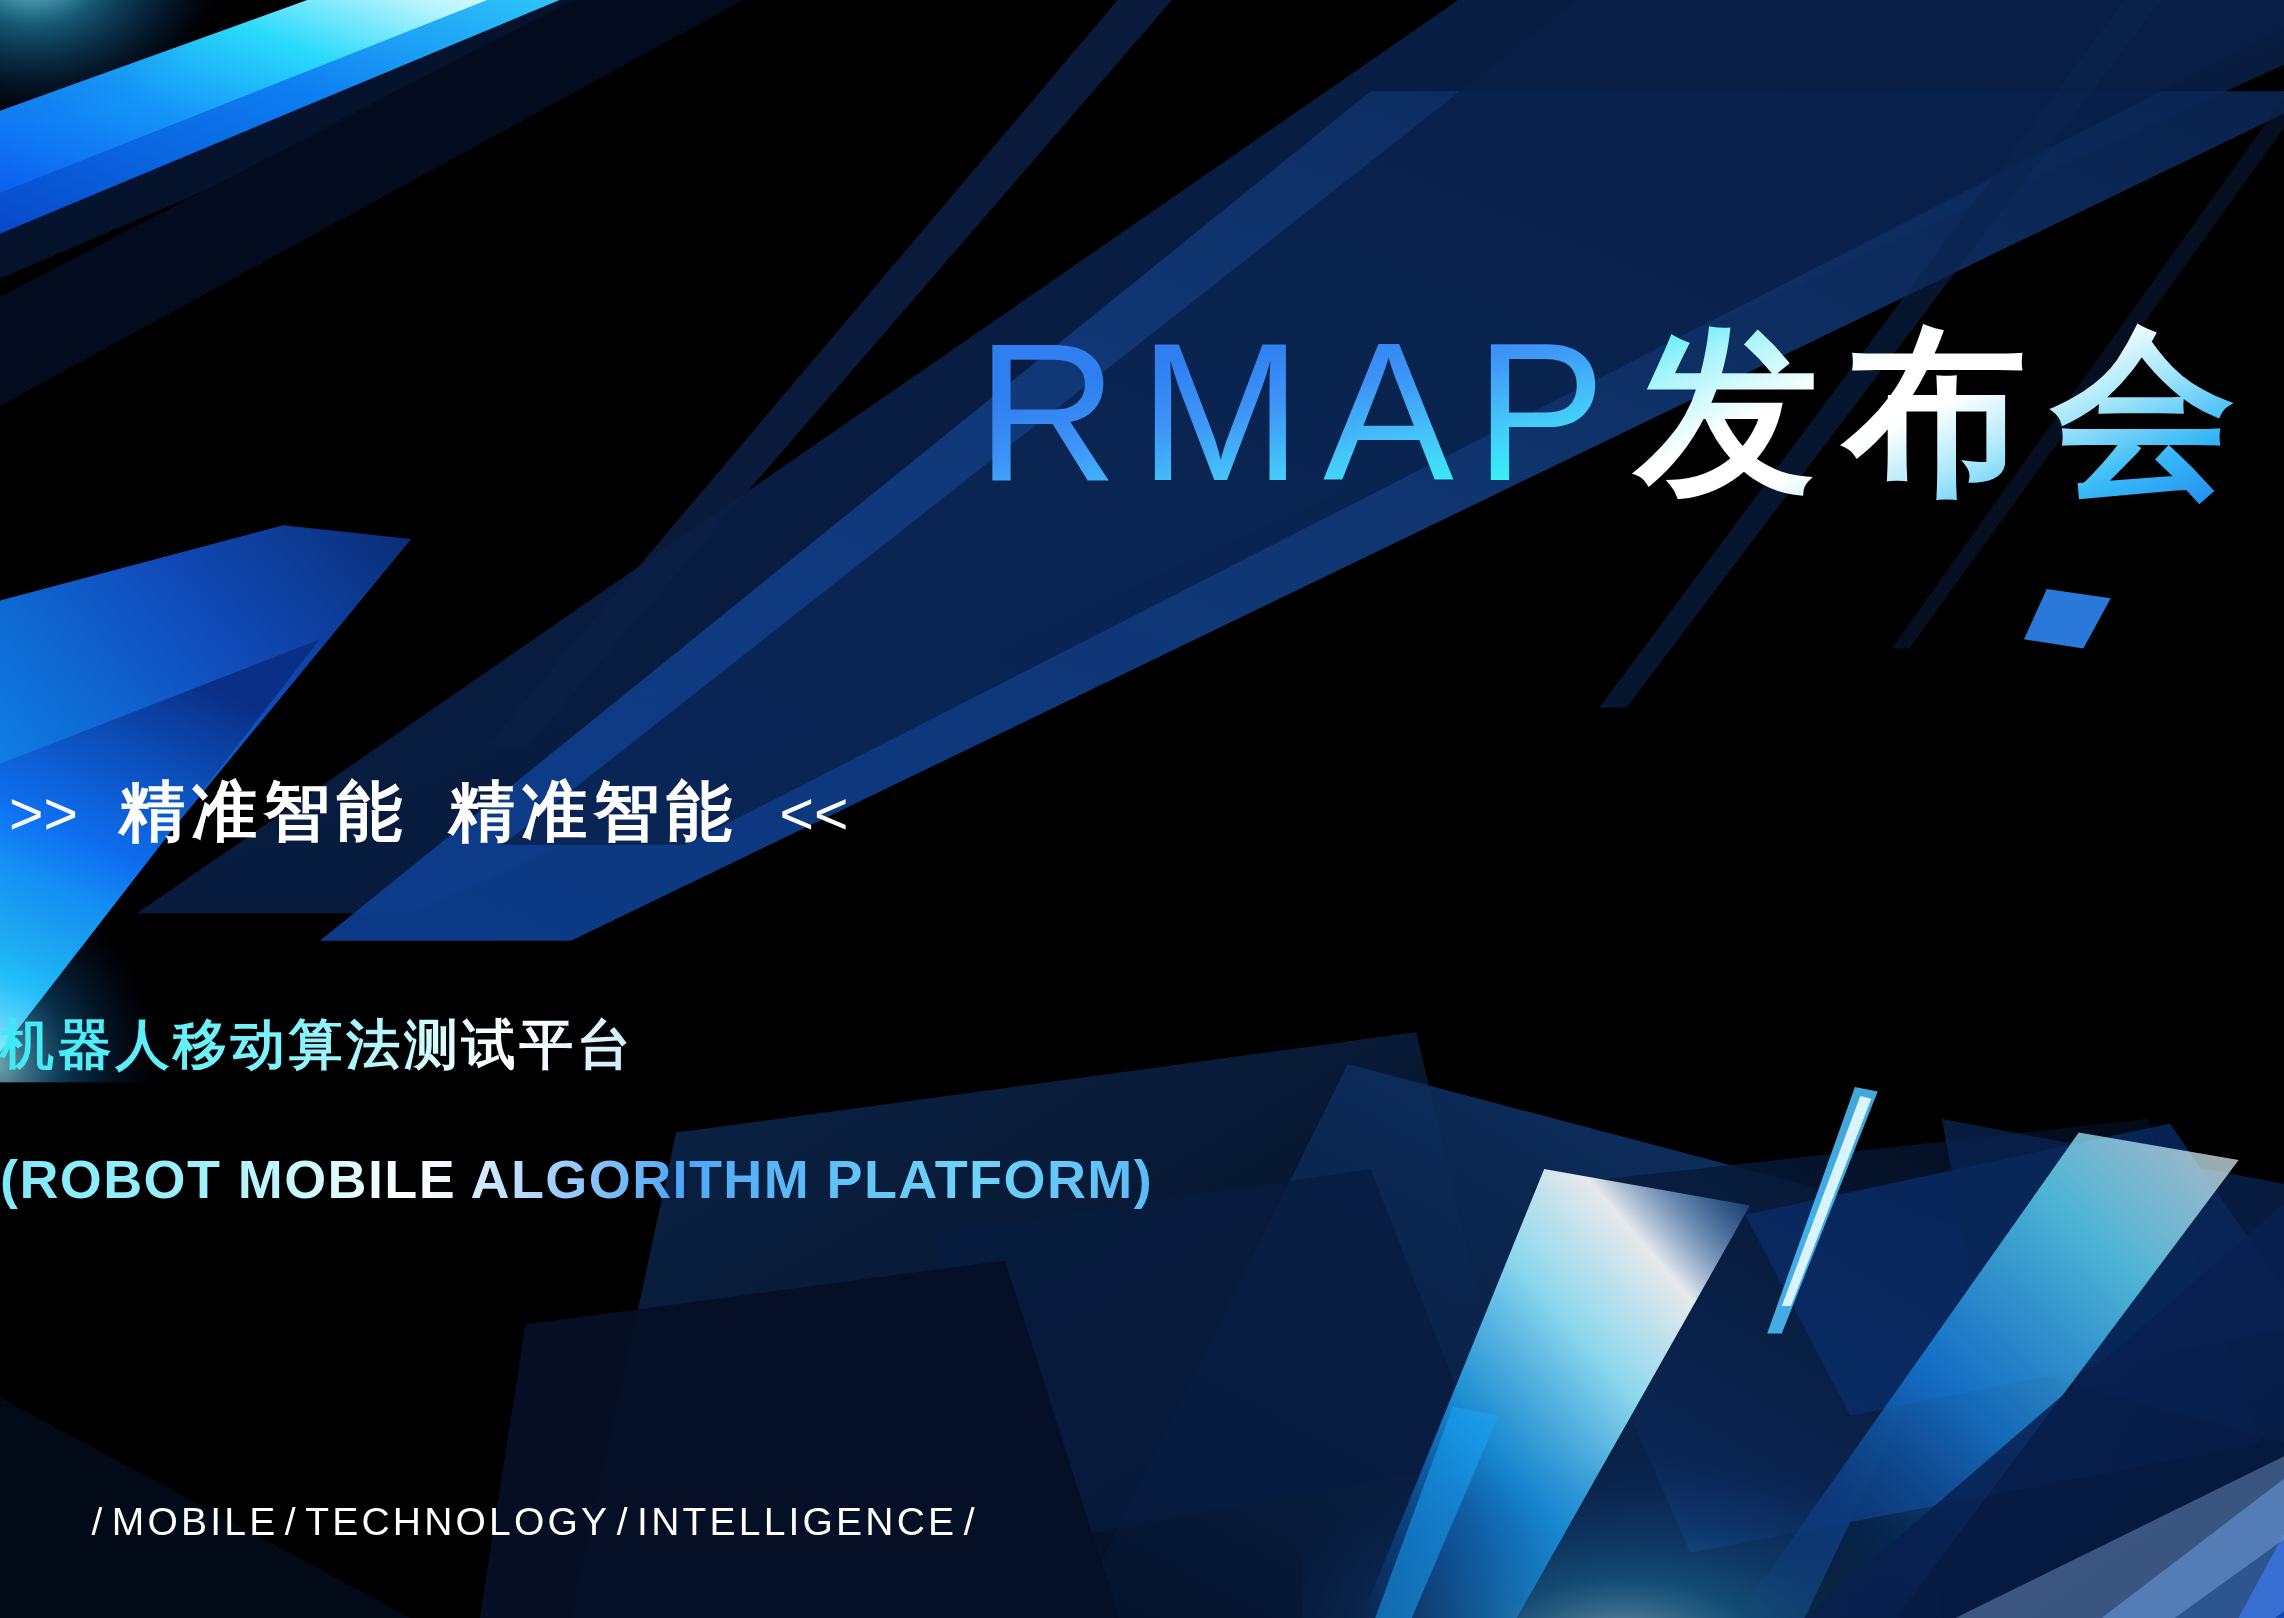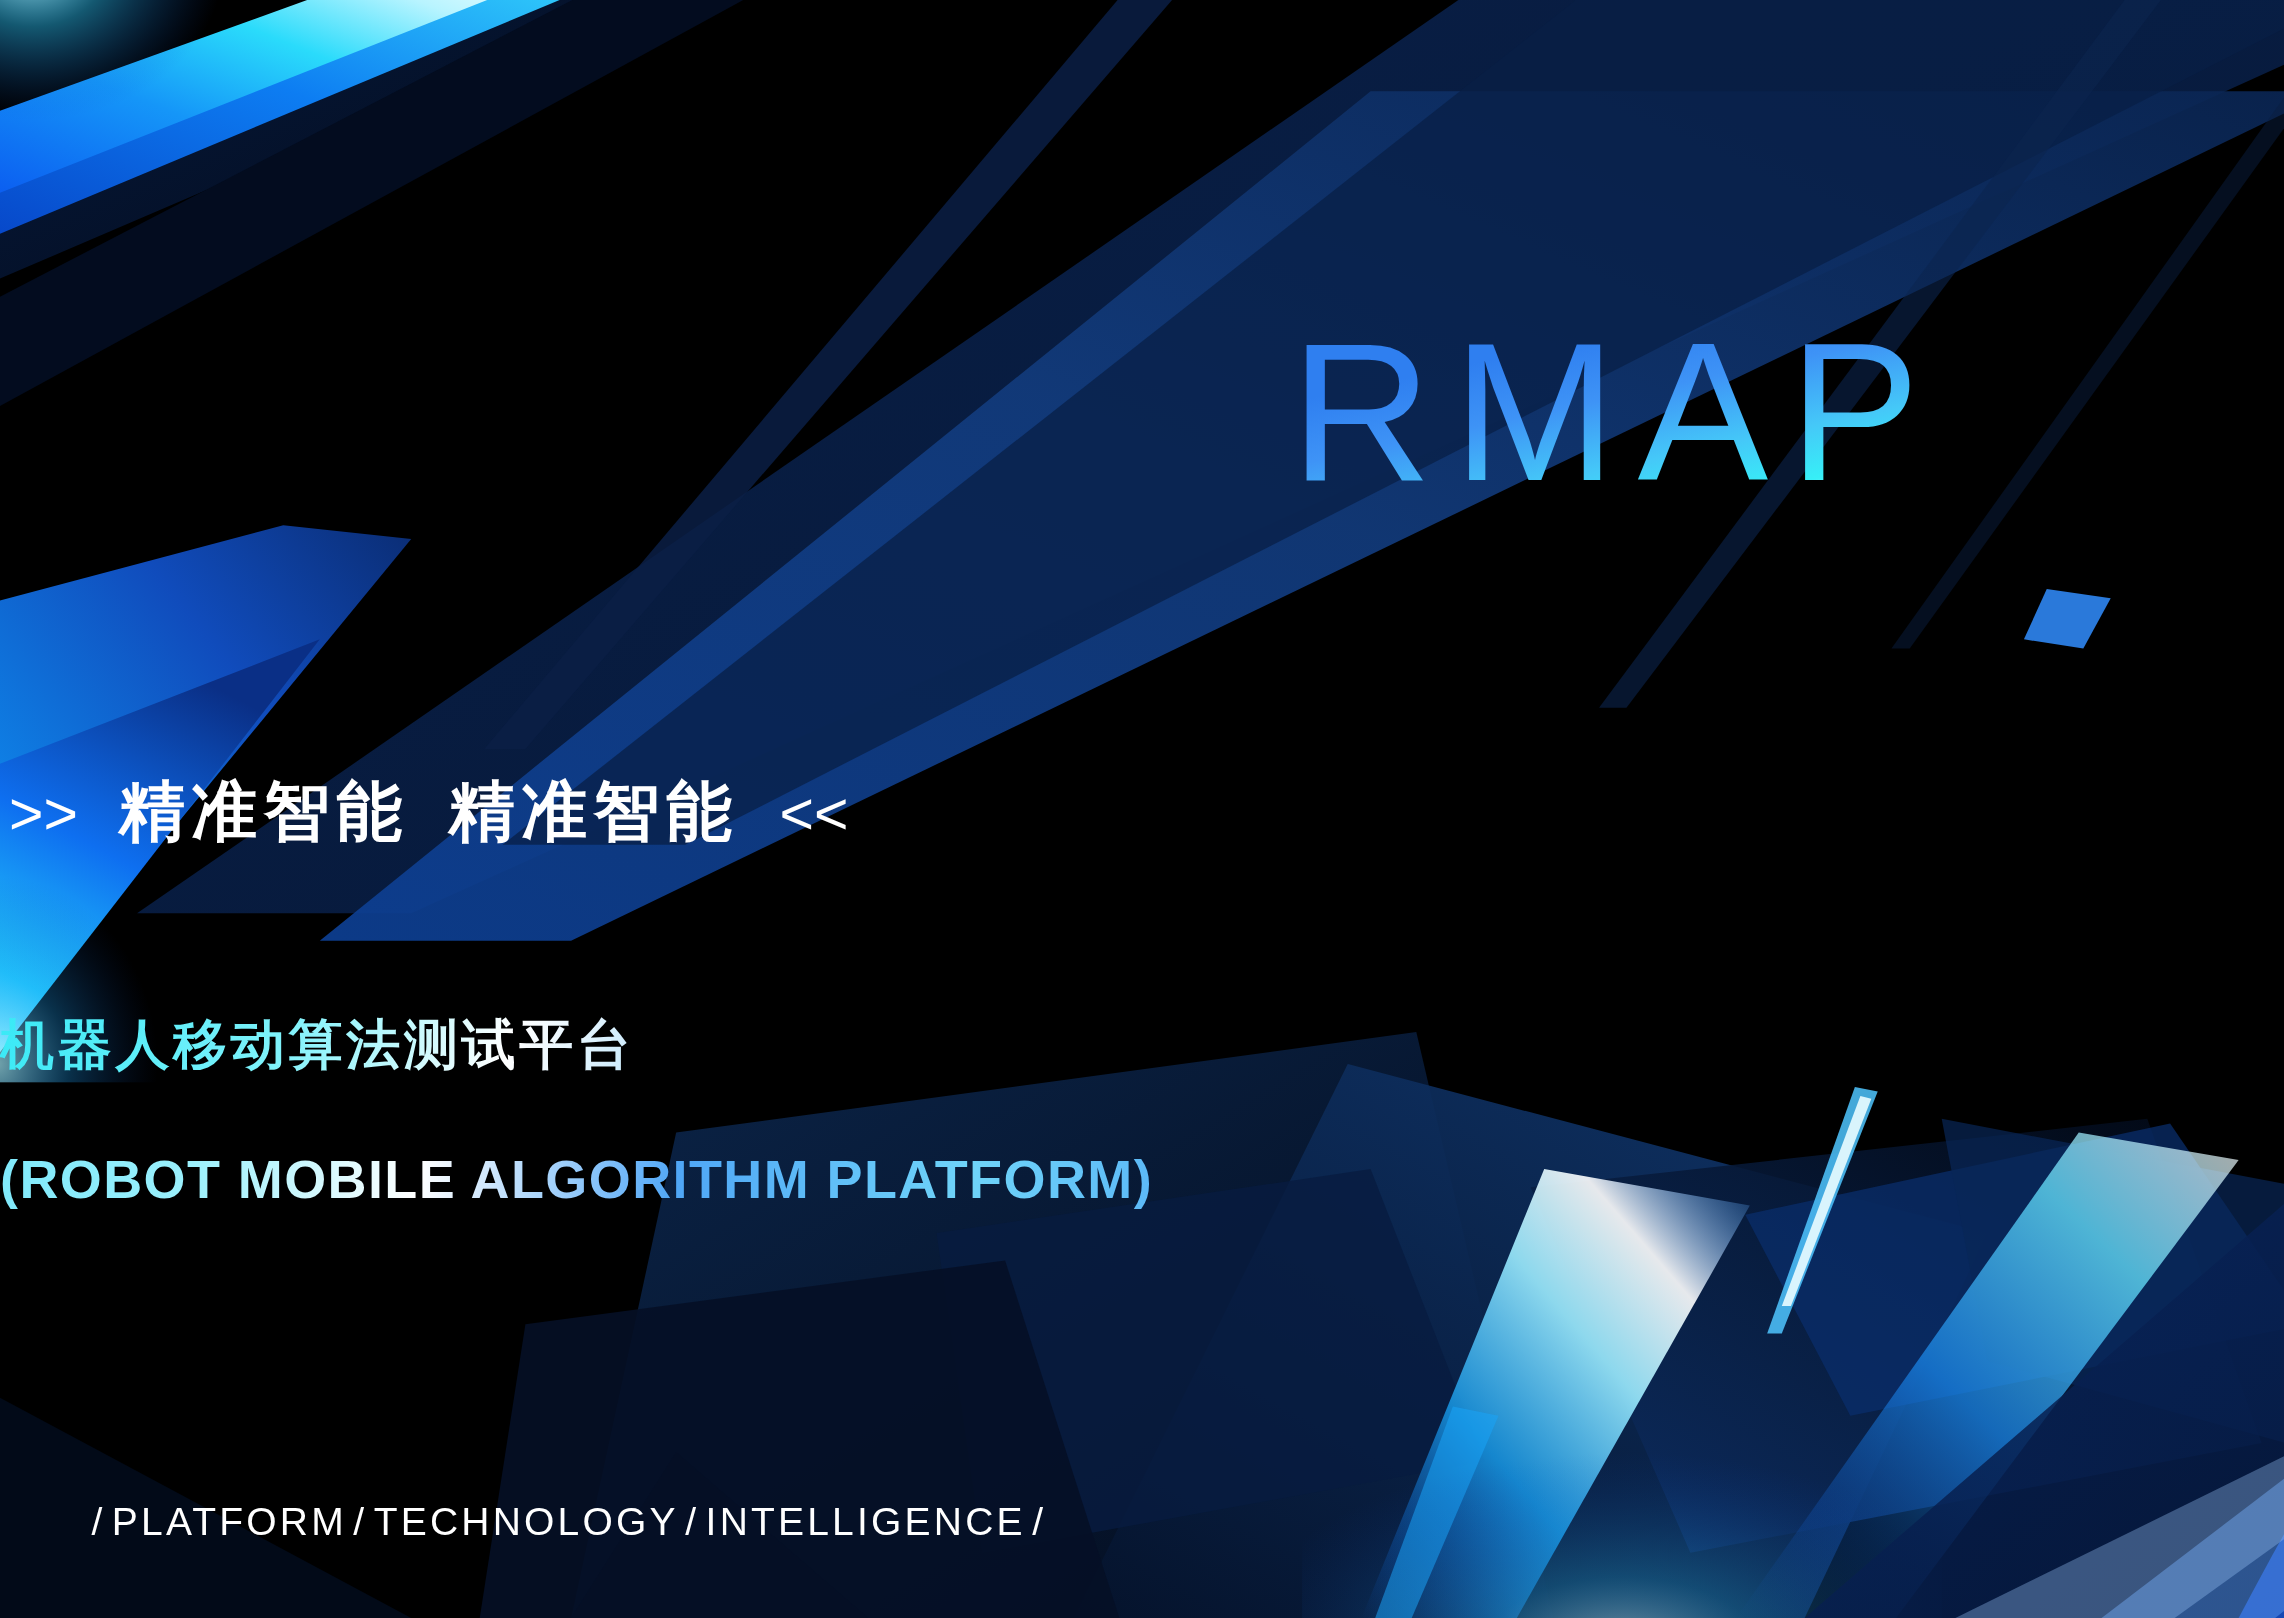--- a/index.html
+++ b/index.html
@@ -291,30 +291,31 @@
     <polygon points="5400,1160 5590,1170 5580,1230 5395,1225" fill="#2f86f2" opacity="0.85"></polygon>
     <polygon points="5400,1260 5530,1310 5470,1390 5395,1330" fill="#2f86f2" opacity="0.85"></polygon>
     <polygon points="5430,1340 5560,1360 5540,1415 5440,1400" fill="#b6dcfd" opacity="0.9"></polygon>
 
     <polygon points="-20,3050 900,3543 -20,3543" fill="#020a18"></polygon>
     <polygon points="1480,3180 1900,3543 1250,3543" fill="#050f26" opacity="0.9"></polygon>
   </svg>
 
   <div class="title-row">
     <span class="title-latin">RMAP</span>
+    <span class="title-cjk">发布会</span>
   </div>
 
   <div class="tagline">
     <span class="chev">&gt;&gt;</span>
     <span class="phrase">精准智能</span>
     <span class="phrase">精准智能</span>
     <span class="chev">&lt;&lt;</span>
   </div>
 
   <div class="platform-cn">机器人移动算法测试平台</div>
   <div class="platform-en">(ROBOT MOBILE ALGORITHM PLATFORM)</div>
 
   <div class="footer-tag">
-    <span class="sl">/</span><span>PLATFORM</span><span class="sl">/</span><span>TECHNOLOGY</span><span class="sl">/</span><span>INTELLIGENCE</span><span class="sl">/</span>
+    <span class="sl">/</span><span>MOBILE</span><span class="sl">/</span><span>TECHNOLOGY</span><span class="sl">/</span><span>INTELLIGENCE</span><span class="sl">/</span>
   </div>
 
 </div>
 
 
 </body></html>

